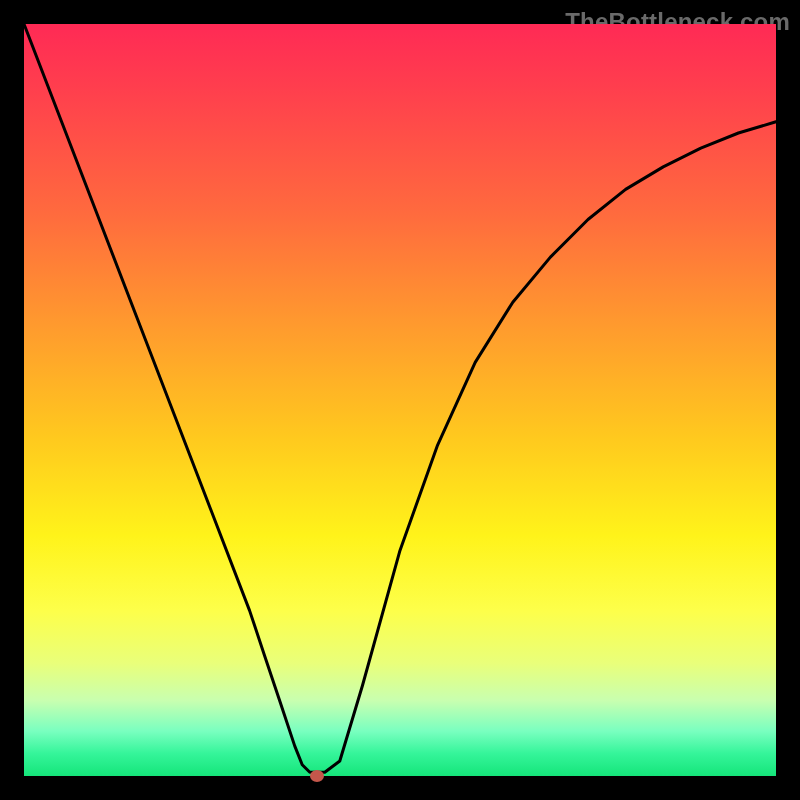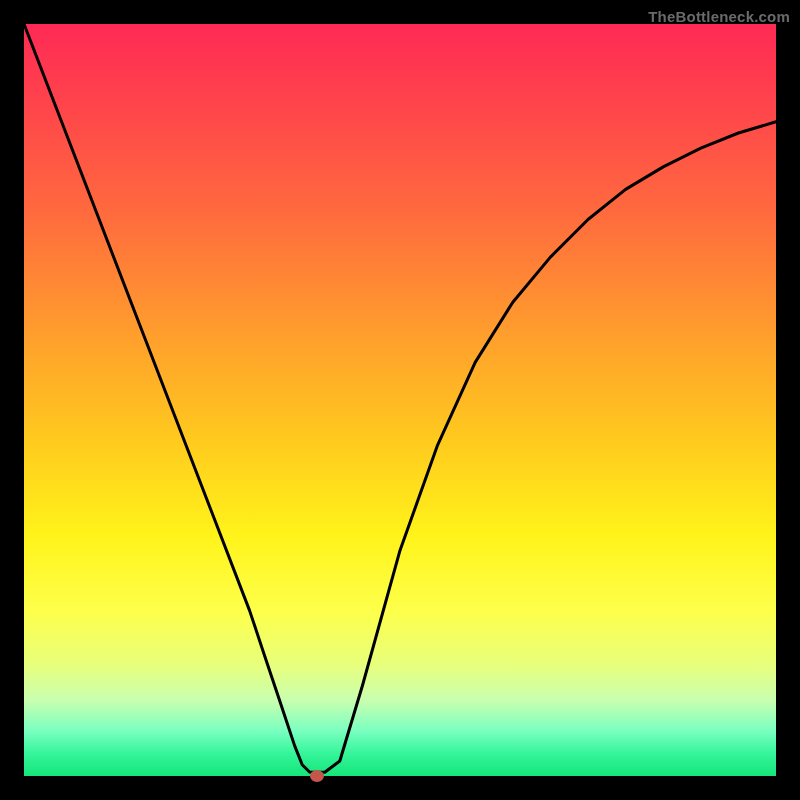--- a/index.html
+++ b/index.html
@@ -37,21 +37,21 @@
       #7affc0 94%,
       #35f59a 97%,
       #15e57a 100%
     );
   }
   .watermark {
     position: absolute;
     top: 8px;
     right: 10px;
     font-family: Arial, Helvetica, sans-serif;
-    font-size: 15px;
+    font-size: 24px;
     font-weight: 600;
     color: #6a6a6a;
     letter-spacing: 0.2px;
     user-select: none;
   }
   svg.curve {
     position: absolute;
     left: 0;
     top: 0;
     width: 752px;

